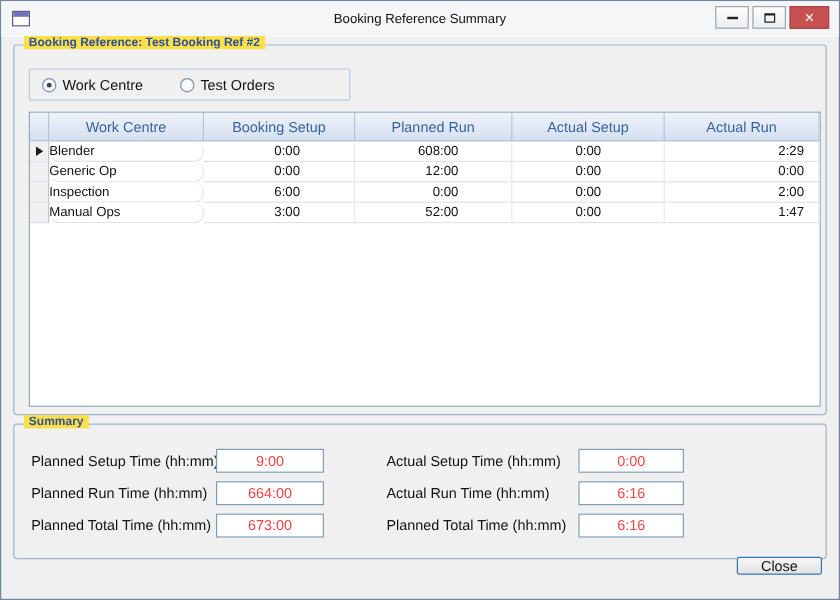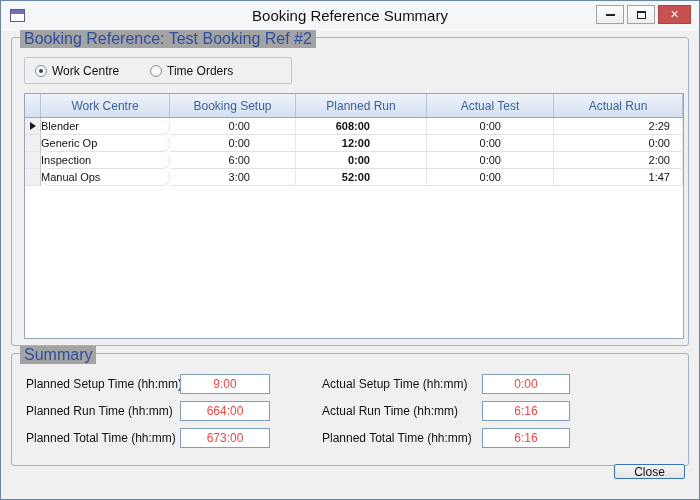--- a/index.html
+++ b/index.html
@@ -8,34 +8,34 @@
 
   .window { position:relative; width:700px; height:500px; background:#f0f0f0;
             border:1px solid #69869e; }
 
   
   .titlebar { position:absolute; top:0; left:0; right:0; height:30px; background:#f5f6f7; }
   .app-icon { position:absolute; left:9px; top:8px; width:15px; height:13px;
               border:1px solid #5a5a8c; background:#fff; }
   .app-icon-bar { height:4px; background:#7272b4; }
   .title { position:absolute; left:0; right:0; top:0; height:30px; line-height:30px;
-           text-align:center; font-size:15px; color:#111; }
+           text-align:center; font-size:11px; color:#111; }
   .win-controls { position:absolute; top:4px; right:8px; display:flex; gap:3px; }
   .win-btn { width:28px; height:19px; border:1px solid #9aa4ad;
              background:linear-gradient(#fdfdfd,#eceef0); display:flex;
              align-items:center; justify-content:center; cursor:default; }
   .glyph-min { width:9px; height:2px; background:#222; }
   .glyph-max { width:9px; height:8px; border:1px solid #222; border-top-width:2px; }
   .win-btn.close { width:33px; background:#c75050; border-color:#ad4242; color:#fff;
                    font-size:14px; line-height:17px; }
 
   
   .groupbox { position:absolute; border:1px solid #9db5cc; border-radius:3px; }
   .group-label { position:absolute; top:-8px; left:8px; padding:0 4px;
-                 background:#a3a3a3; color:#2d4f9e; font-size:16px; }
+                 background:#fde047; color:#2d4f9e; font-size:10px;font-weight:bold; }
   .main-group    { left:10px; top:36px;  width:678px; height:309px; }
   .summary-group { left:10px; top:352px; width:678px; height:113px; }
 
   
   .radio-panel { position:absolute; left:12px; top:19px; width:268px; height:27px;
                  border:1px solid #b9c9dc; border-radius:2px; display:flex;
                  align-items:center; }
   .radio { display:flex; align-items:center; gap:5px; font-size:12px; color:#111; }
   .radio.first { margin-left:10px; width:115px; }
   .radio-dot { width:12px; height:12px; border-radius:50%; border:1px solid #7e93a8;
@@ -58,21 +58,21 @@
   .col-4 { width:127px; flex:0 0 auto; }
   .col-5 { flex:1; }
   .grid-row { display:flex; height:17px; font-size:11px; color:#111; background:#fff; }
   .cell { display:flex; align-items:center; border-right:1px solid #e4e7eb;
           border-bottom:1px solid #dfe3e8; overflow:hidden; white-space:nowrap; }
   .cell.rowsel { background:#f0f0f0; border-right:1px solid #c2c8ce;
                  justify-content:center; }
   .cell.name { padding-left:0;border-radius:8px; }
   .cell.num  { justify-content:flex-end; }
   .cell.col-2.num { padding-right:45px; }
-  .cell.col-3.num { padding-right:56px;font-weight:bold; }
+  .cell.col-3.num { padding-right:44px; }
   .cell.col-4.num { padding-right:52px; }
   .cell.col-5.num { padding-right:12px; }
   .arrow { width:0; height:0; border-left:6px solid #1a1a1a;
            border-top:4px solid transparent; border-bottom:4px solid transparent; }
 
   
   .f-label { position:absolute; font-size:12px; color:#111; line-height:20px; }
   .f-input { position:absolute; width:90px; height:20px; border:1px solid #7f9db9;
              background:#fff; text-align:center; font-size:12px;
              font-family:"Liberation Sans", sans-serif; color:#ef4444; }
@@ -112,31 +112,31 @@
   <div class="groupbox main-group">
     <span class="group-label">Booking Reference: Test Booking Ref #2</span>
 
     <div class="radio-panel">
       <div class="radio first">
         <span class="radio-dot selected"></span>
         <span>Work Centre</span>
       </div>
       <div class="radio">
         <span class="radio-dot"></span>
-        <span>Time Orders</span>
+        <span>Test Orders</span>
       </div>
     </div>
 
     <div class="grid">
       <div class="grid-header">
         <div class="gh-cell col-sel"></div>
         <div class="gh-cell col-1">Work Centre</div>
         <div class="gh-cell col-2">Booking Setup</div>
         <div class="gh-cell col-3">Planned Run</div>
-        <div class="gh-cell col-4">Actual Test</div>
+        <div class="gh-cell col-4">Actual Setup</div>
         <div class="gh-cell col-5">Actual Run</div>
       </div>
 
       <div class="grid-row">
         <div class="cell col-sel rowsel">
           <span class="arrow"></span>
         </div>
         <div class="cell col-1 name">Blender</div>
         <div class="cell col-2 num">0:00</div>
         <div class="cell col-3 num">608:00</div>

